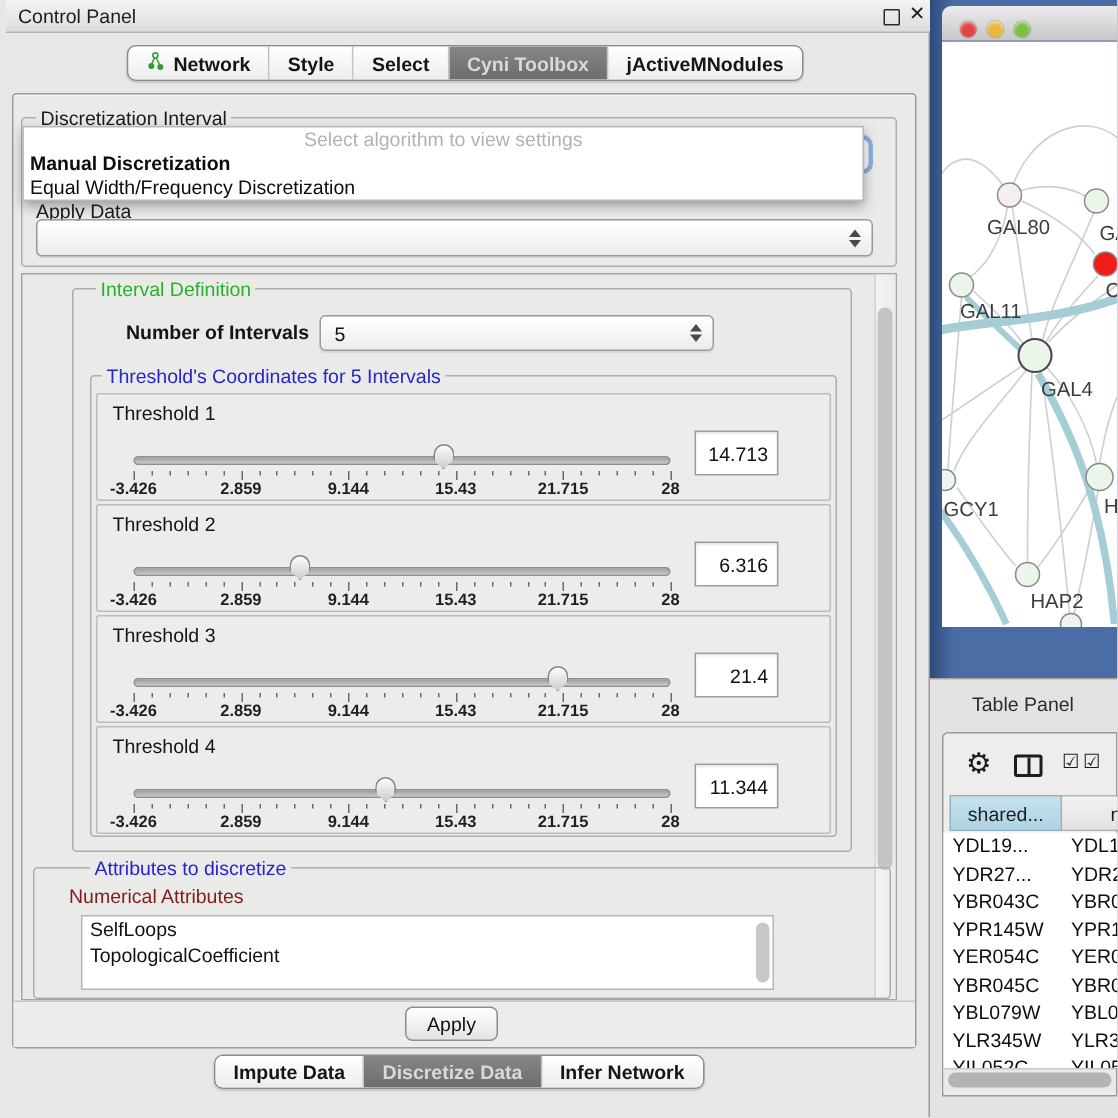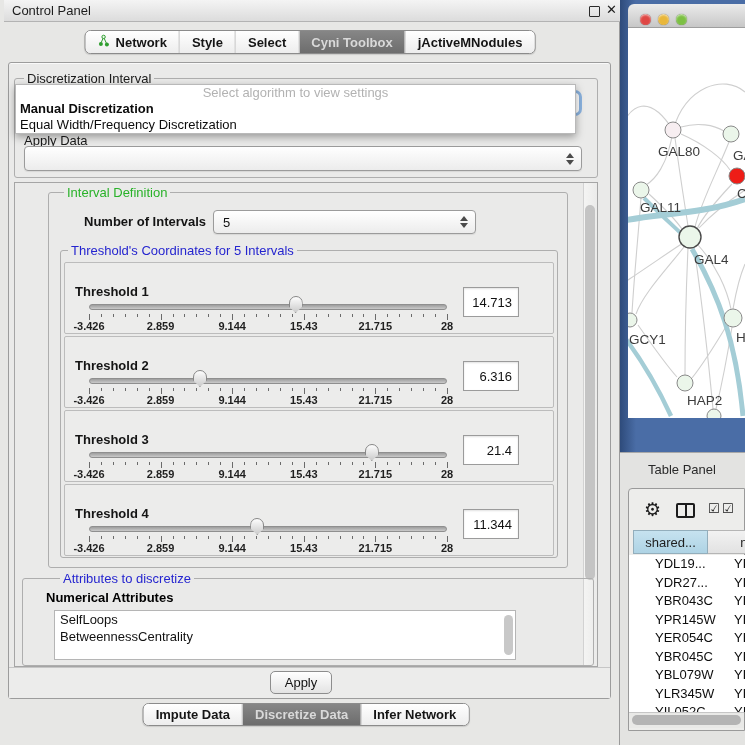--- a/index.html
+++ b/index.html
@@ -62,40 +62,40 @@
   #interval-fs { left:48px; top:192px; width:520px; height:376px; }
   #interval-legend { left:64px; top:185px; }
   #numint-label { left:84px; top:214px; font-size:13px; font-weight:bold; color:#141414; }
   #numint-combo { left:213px; top:210px; width:263px; height:24px; }
 
   #thresh-fs { left:60px; top:250px; width:498px; height:308px; }
   #thresh-legend { left:68px; top:243px; }
 
   .thr-row { position:absolute; left:64px; width:490px; height:72px; background:#ececeb;
     border:1px solid #bcbcbc; border-radius:2px; }
-  .thr-title { position:absolute; left:10px; top:21px; font-size:13px; font-weight:bold; color:#141414; }
+  .thr-title { position:absolute; left:10px; top:5px; font-size:13px; font-weight:normal; color:#141414; }
   .thr-slider { position:absolute; left:24px; top:33px; width:358px; height:38px; }
   .track { position:absolute; left:0; top:8px; width:358px; height:6px;
     background:linear-gradient(#9d9d9d,#cacaca); border:1px solid #8f8f8f; border-radius:3px; }
   .thumb { position:absolute; top:0; width:14px; height:17px; transform:translateX(-50%);
     background:linear-gradient(#fdfdfd,#cccccc); border:1px solid #878787; border-radius:7px 7px 2px 2px;
     clip-path:polygon(0 0,100% 0,100% 60%,50% 100%,0 60%); }
   .ticks { position:absolute; left:0; top:16px; width:358px; height:8px; }
   .tick { position:absolute; width:1px; background:#6a6a6a; top:2px; }
   .tick.minor { height:3px; }
   .tick.major { height:6px; }
   .scale { position:absolute; left:0; top:24px; width:358px; height:12px; }
   .scale span { position:absolute; transform:translateX(-50%); font-size:11px; font-weight:bold; color:#1f1f1f; white-space:nowrap; }
   .valbox { position:absolute; left:398px; top:24px; width:56px; height:30px; background:#fff;
     border:1px solid #9b9b9b; font-size:13px; color:#111; display:flex; align-items:center;
     justify-content:flex-end; padding-right:6px; box-shadow:inset 0 1px 2px rgba(0,0,0,.12); }
 
   #attr-fs { left:22px; top:578px; width:572px; height:88px; }
   #attr-legend { left:30px; top:571px;margin-left:30px; }
-  #attr-header { left:46px; top:590px; font-size:13px; font-weight:bold; color:#000000; }
+  #attr-header { left:46px; top:590px; font-size:13px; font-weight:normal; color:#7f1d1d; }
   #attr-list { left:54px; top:610px; width:462px; height:50px; background:#fff; border:1px solid #b5b5b5; overflow:hidden; }
   .attr-item { height:17px; line-height:17px; font-size:13px; color:#111; padding-left:5px; }
   #attr-scroll { left:504px; top:615px; width:9px; height:40px; background:#c8c8c8; border-radius:5px; z-index:3; }
 
   #apply-row { left:9px; top:667px; width:601px; height:31px; background:#ececeb; border-top:1px solid #c6c6c6; }
   #apply-btn { left:270px; top:671px; width:62px; height:23px; font-size:13px; color:#111;
     background:linear-gradient(#ffffff,#e3e3e3); border:1px solid #8d8d8d; border-radius:5px;
     display:flex; align-items:center; justify-content:center; }
 
   
@@ -113,21 +113,21 @@
   #tp-gear { left:644px; top:498px; font-size:19px; color:#1c1c1c; font-family:"DejaVu Sans",sans-serif; }
   #tp-split { left:676px; top:503px; width:19px; height:15px; border:2px solid #1c1c1c; border-radius:2px; }
   #tp-split::after { content:""; position:absolute; left:6.5px; top:0; width:2px; height:11px; background:#1c1c1c; }
   .tp-check { position:absolute; top:501px; font-size:13px; color:#1c1c1c; font-family:"DejaVu Sans",sans-serif; }
   #tp-head1 { left:633px; top:530px; width:75px; height:24px; background:linear-gradient(#c6e2ef,#aed3e4);
     border:1px solid #93aebc; font-size:13px; color:#1e1e1e; display:flex; align-items:center; justify-content:center; overflow:hidden; }
   #tp-head2 { left:708px; top:530px; width:90px; height:24px; background:linear-gradient(#f2f2f2,#e2e2e2);
     border-top:1px solid #b5b5b5; border-bottom:1px solid #b5b5b5; font-size:13px; color:#1e1e1e;
     display:flex; align-items:center; justify-content:center; overflow:hidden; }
   #tp-rows { left:629px; top:555px; width:116px; height:157px; background:#fff; overflow:hidden; }
-  .trow { display:flex; height:18.5px; line-height:18.5px; font-size:13px; color:#0e0e0e;margin-left:20px; }
+  .trow { display:flex; height:18.5px; line-height:18.5px; font-size:13px; color:#0e0e0e; }
   .tcell1 { width:79px; padding-left:6px; overflow:hidden; white-space:nowrap; }
   .tcell2 { flex:1; padding-left:6px; overflow:hidden; white-space:nowrap; }
   #tp-hscroll { left:629px; top:712px; width:115px; height:16px; background:#e9e9e7; border-top:1px solid #c6c6c6; }
   #tp-hthumb { left:632px; top:715px; width:109px; height:10px; background:#b4b4b4; border-radius:5px; }
 </style>
 </head>
 <body>
 
 <div id="app">
 
@@ -194,21 +194,21 @@
     </div>
 
     <div id="thresh-fs" class="fs"></div>
     <span id="thresh-legend" class="abs fs-legend lg-blue">Threshold's Coordinates for 5 Intervals</span>
 
     <div id="attr-fs" class="fs"></div>
     <span id="attr-legend" class="abs fs-legend lg-blue">Attributes to discretize</span>
     <span id="attr-header" class="abs">Numerical Attributes</span>
     <div id="attr-list" class="abs">
         <div class="attr-item">SelfLoops</div>
-        <div class="attr-item">BetweennessCentrality</div>
+        <div class="attr-item">TopologicalCoefficient</div>
       </div>
     <div id="attr-scroll" class="abs"></div>
 
     <div id="apply-row" class="abs"></div>
     <div id="apply-btn" class="abs">Apply</div>
 
     <div id="bottom-tabs" class="abs seg-group">
         <div class="seg">
           <span>Impute Data</span>
         </div>

